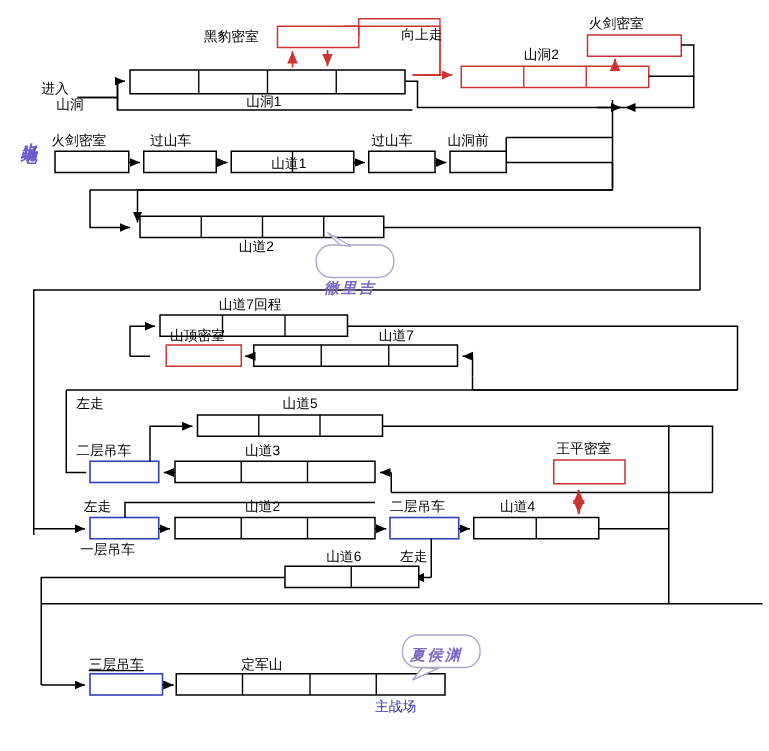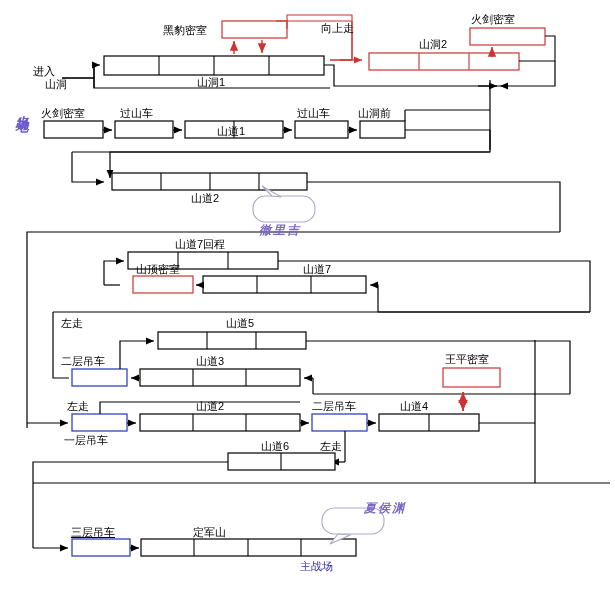--- a/index.html
+++ b/index.html
@@ -281,15 +281,15 @@
   <div class="lbl" style="left:64px;top:434px;">一层吊车</div>
 
   <div class="lbl" style="left:261px;top:440px;">山道6</div>
   <div class="lbl" style="left:320px;top:440px;">左走</div>
 
   <div class="lbl" style="left:71px;top:526px;text-decoration:underline;">三层吊车</div>
   <div class="lbl" style="left:193px;top:526px;">定军山</div>
   <div class="lbl lbl-blue" style="left:300px;top:560px;">主战场</div>
 
   <div class="bubble-txt" style="left:259px;top:202px;margin-top:20px;">徹里吉</div>
-  <div class="bubble-txt" style="left:328px;top:500px;margin-left:36px;">夏侯渊</div>
+  <div class="bubble-txt" style="left:328px;top:516px;">夏侯渊</div>
 
 </div>
 
 </body></html>

